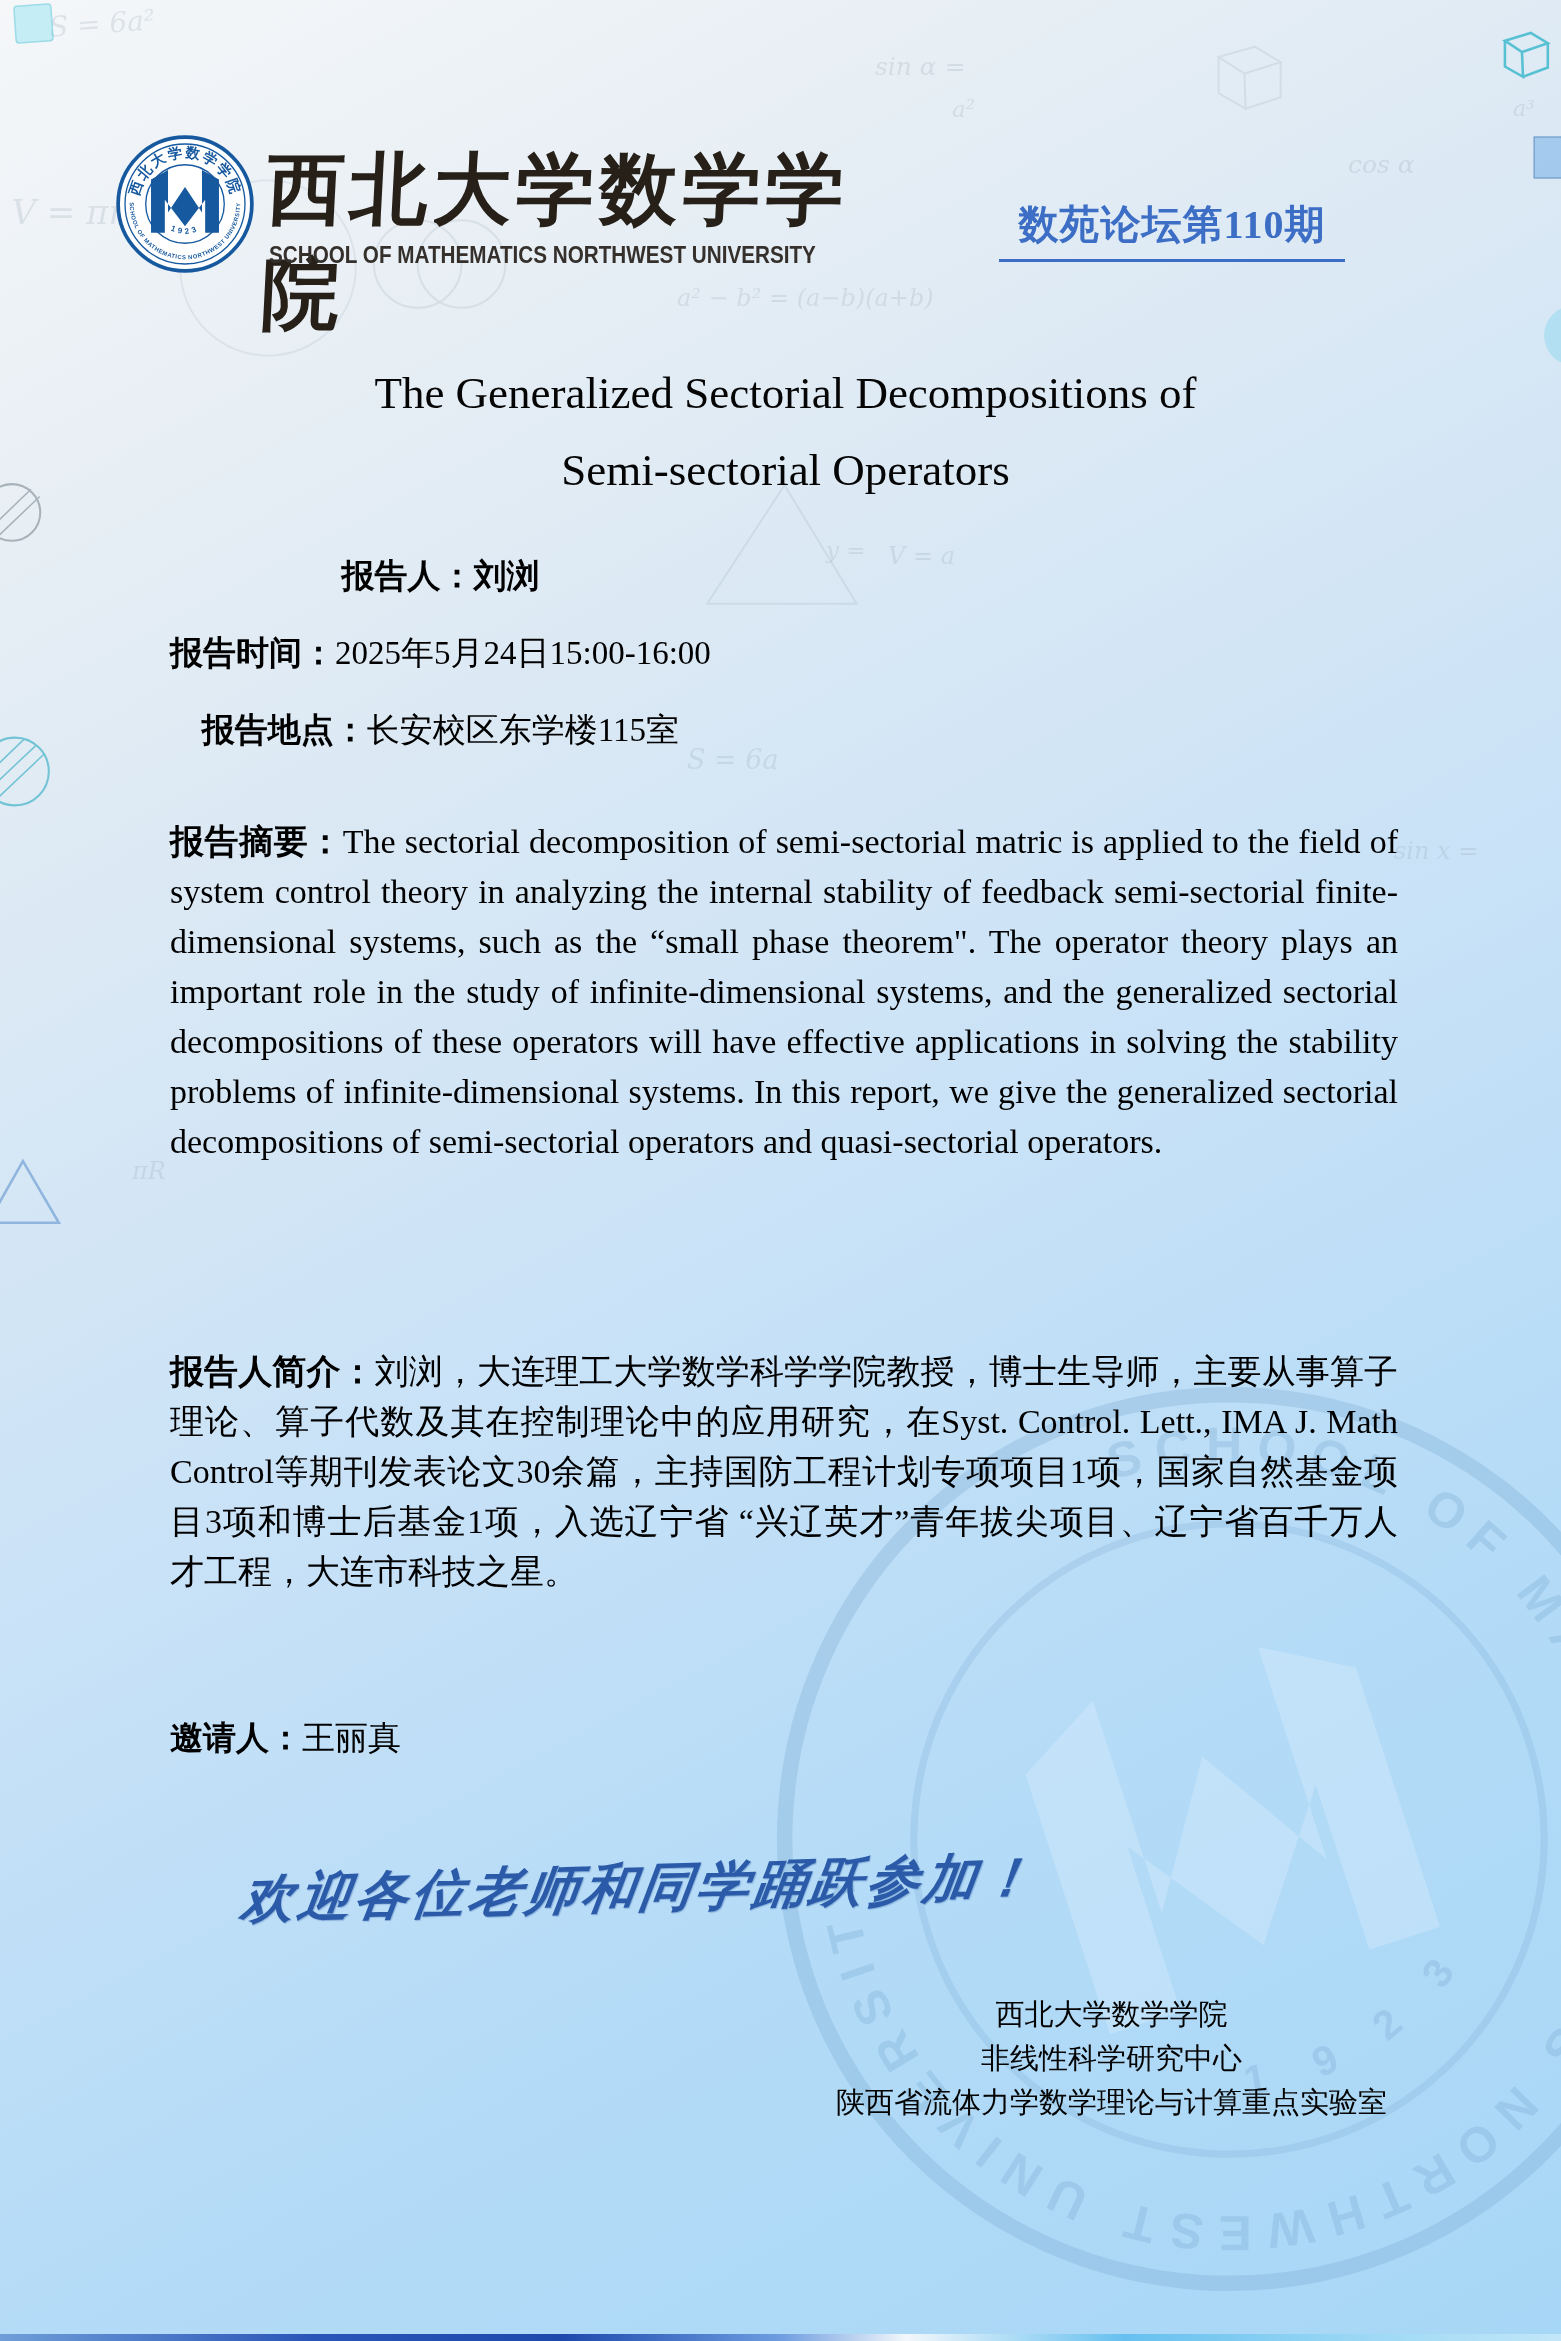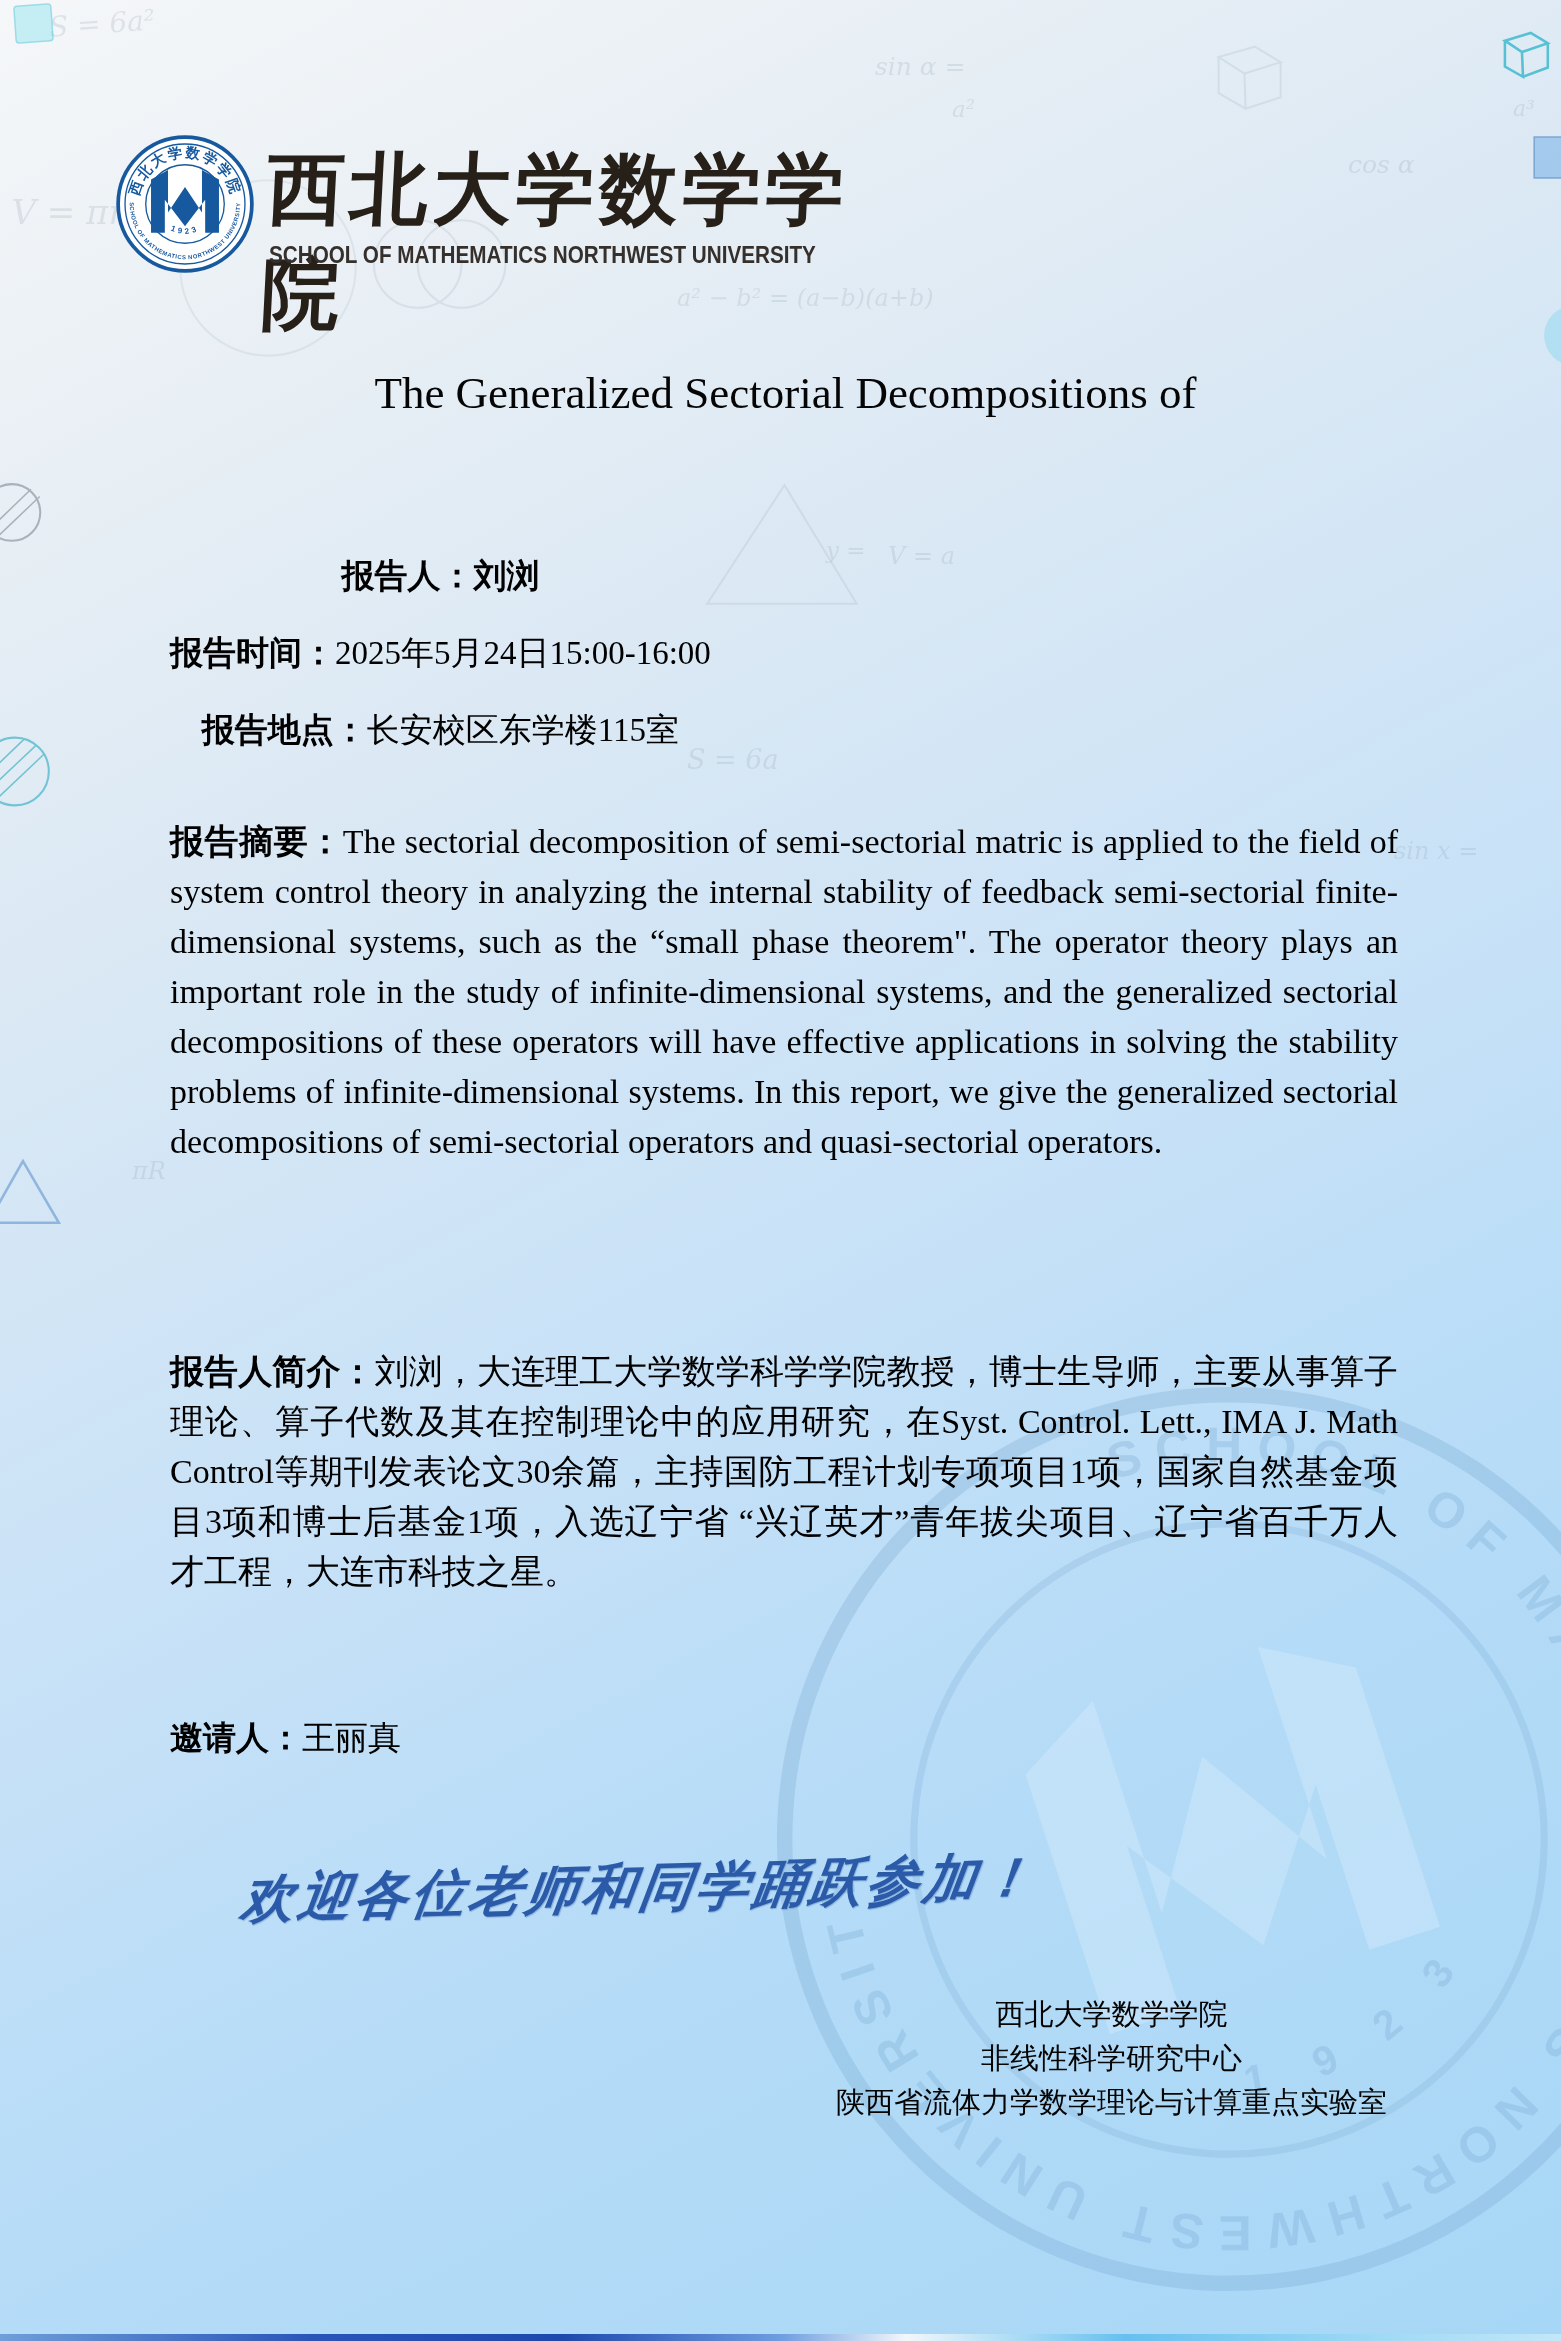--- a/index.html
+++ b/index.html
@@ -127,23 +127,25 @@
     <text font-family="Liberation Sans, sans-serif" font-size="11" font-weight="bold" fill="#17599f" letter-spacing="1">
       <textPath href="#seal-bot" startOffset="50%" text-anchor="middle">SCHOOL OF MATHEMATICS NORTHWEST UNIVERSITY</textPath>
     </text>
     <text font-family="Liberation Sans, sans-serif" font-size="15" font-weight="bold" fill="#17599f" letter-spacing="6">
       <textPath href="#seal-year" startOffset="50%" text-anchor="middle">1923</textPath>
     </text>
   </svg>
 
   <div class="school-zh">西北大学数学学院</div>
   <div class="school-en">SCHOOL OF MATHEMATICS NORTHWEST UNIVERSITY</div>
+  <div class="forum-badge">数苑论坛第110期</div>
 
   <div class="title">
     <div>The Generalized Sectorial Decompositions of</div>
+    <div>Semi-sectorial Operators</div>
   </div>
 
   <div class="details">
     <div class="detail-row">
       <span class="lbl">报告人：</span><span class="val-bold">刘浏</span>
     </div>
     <div class="detail-row">
       <span class="lbl">报告时间：</span><span>2025年5月24日15:00-16:00</span>
     </div>
     <div class="detail-row">

